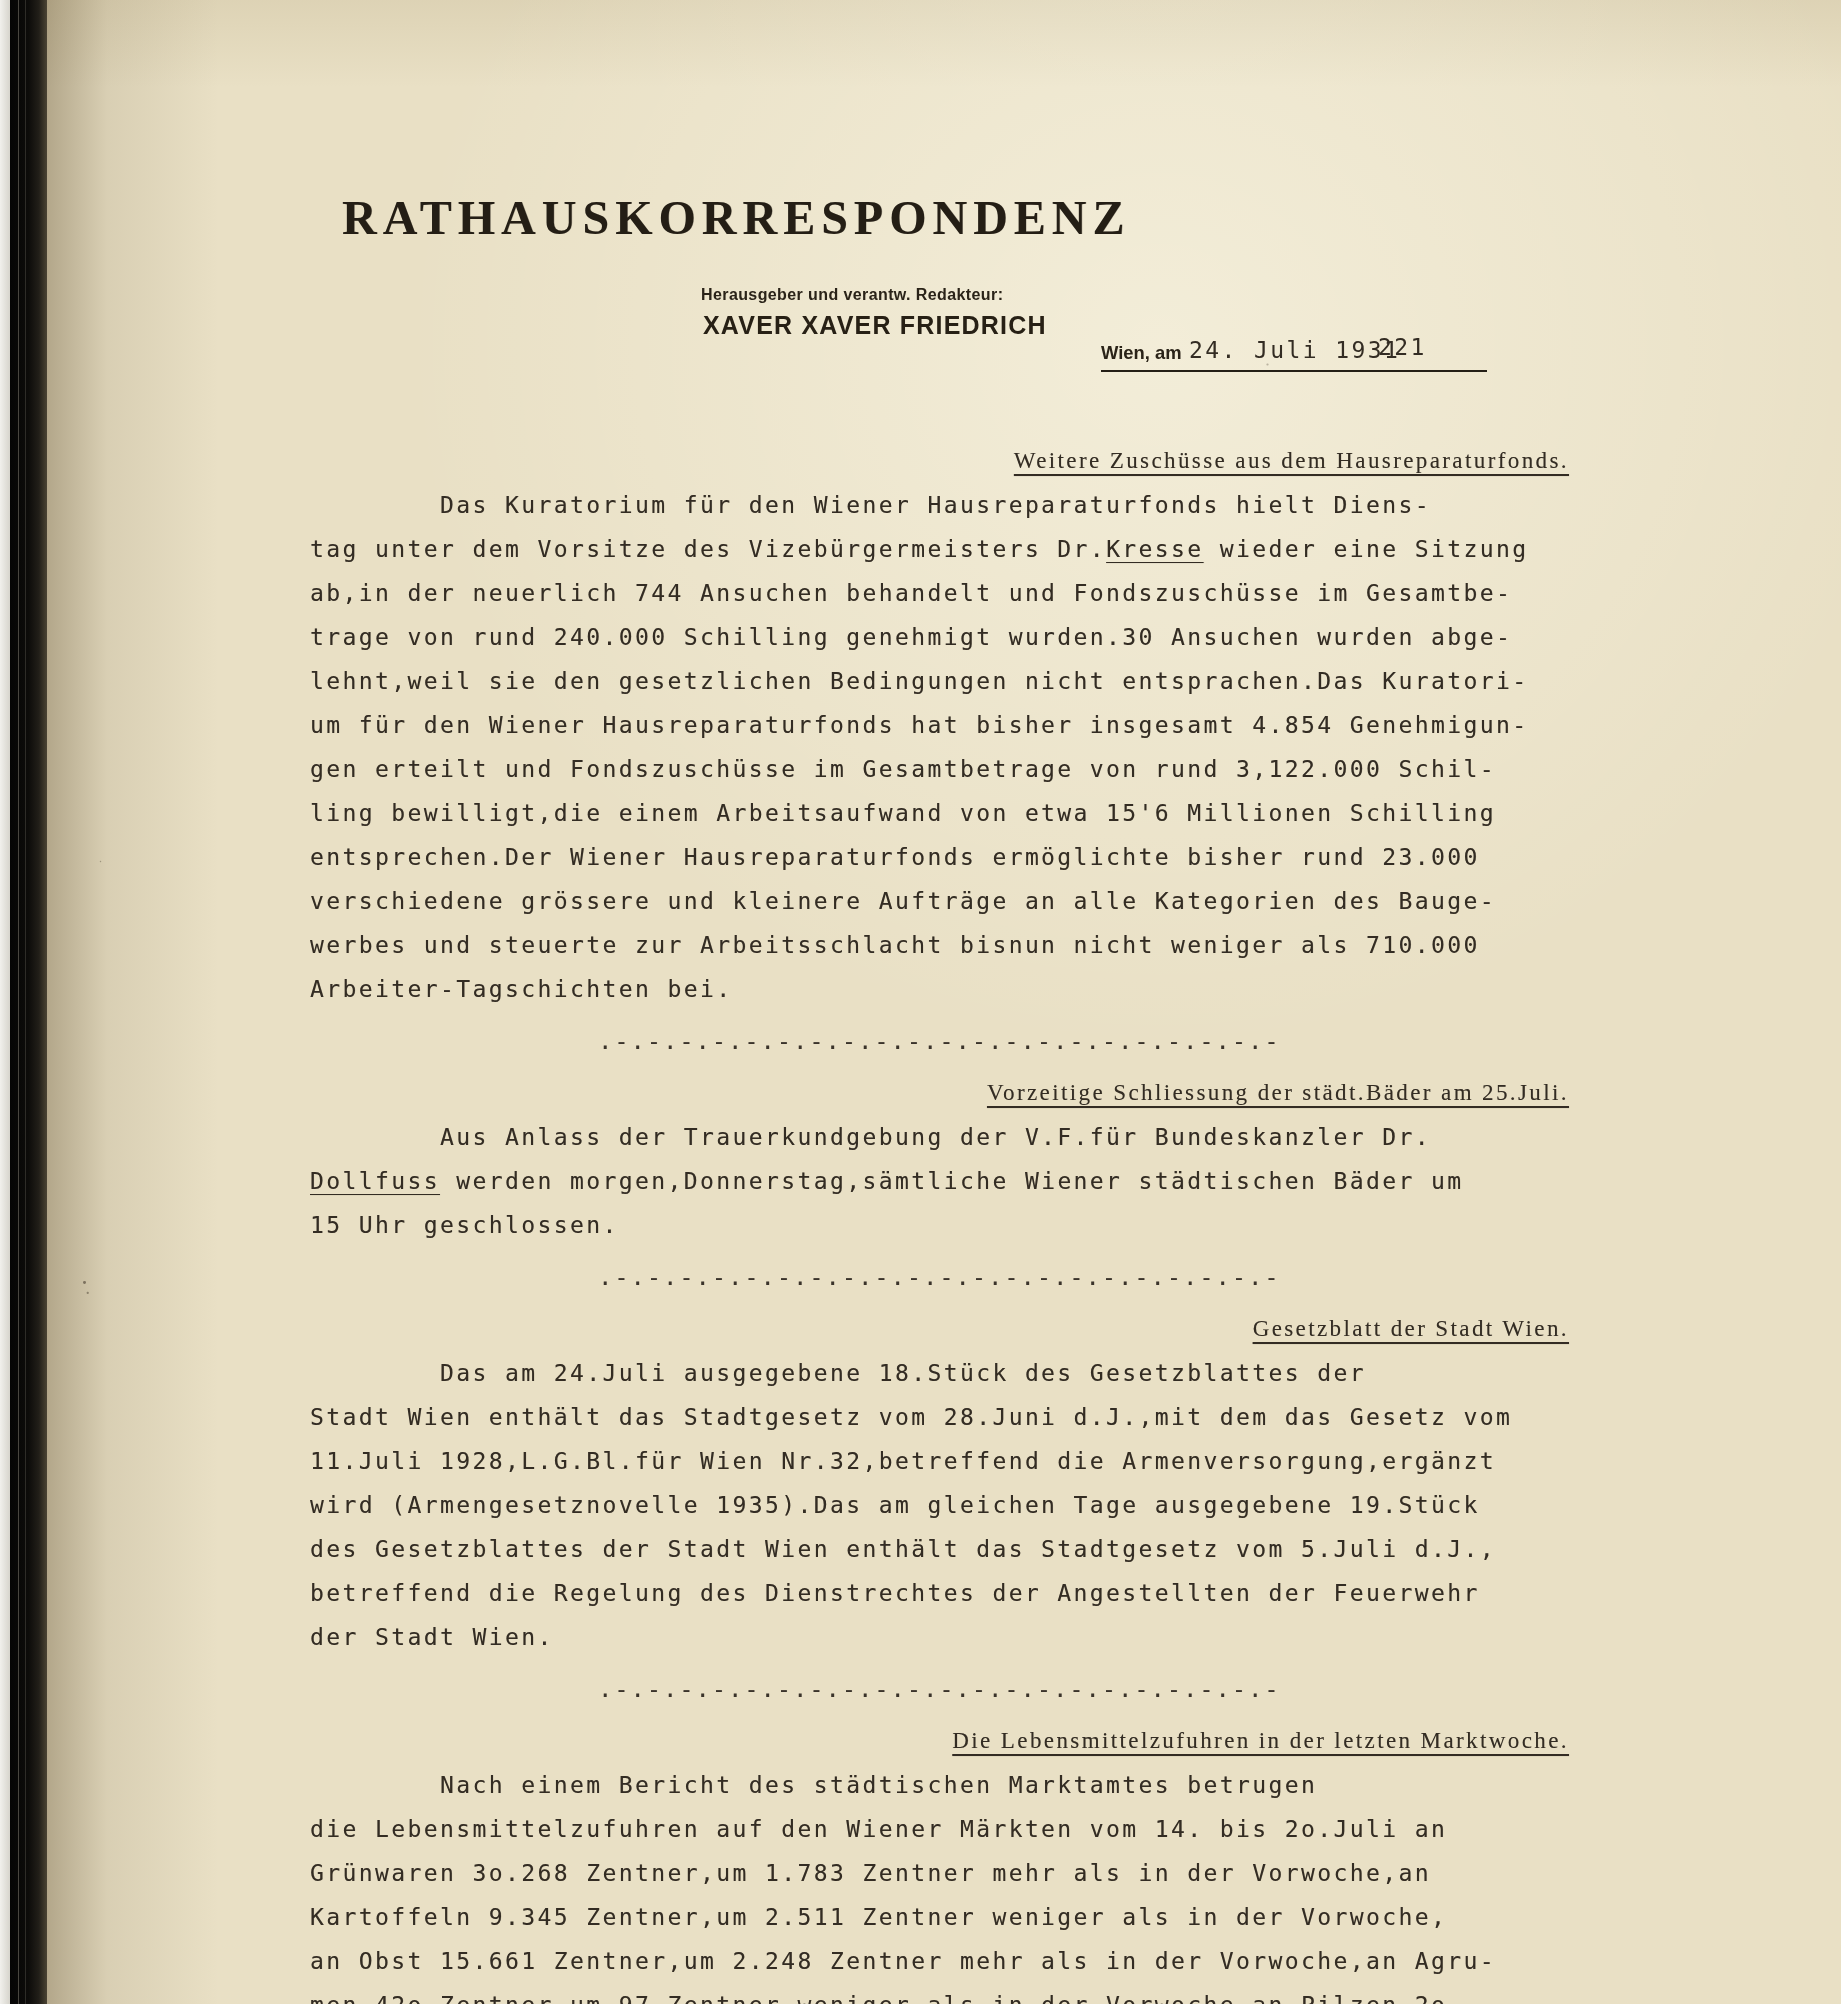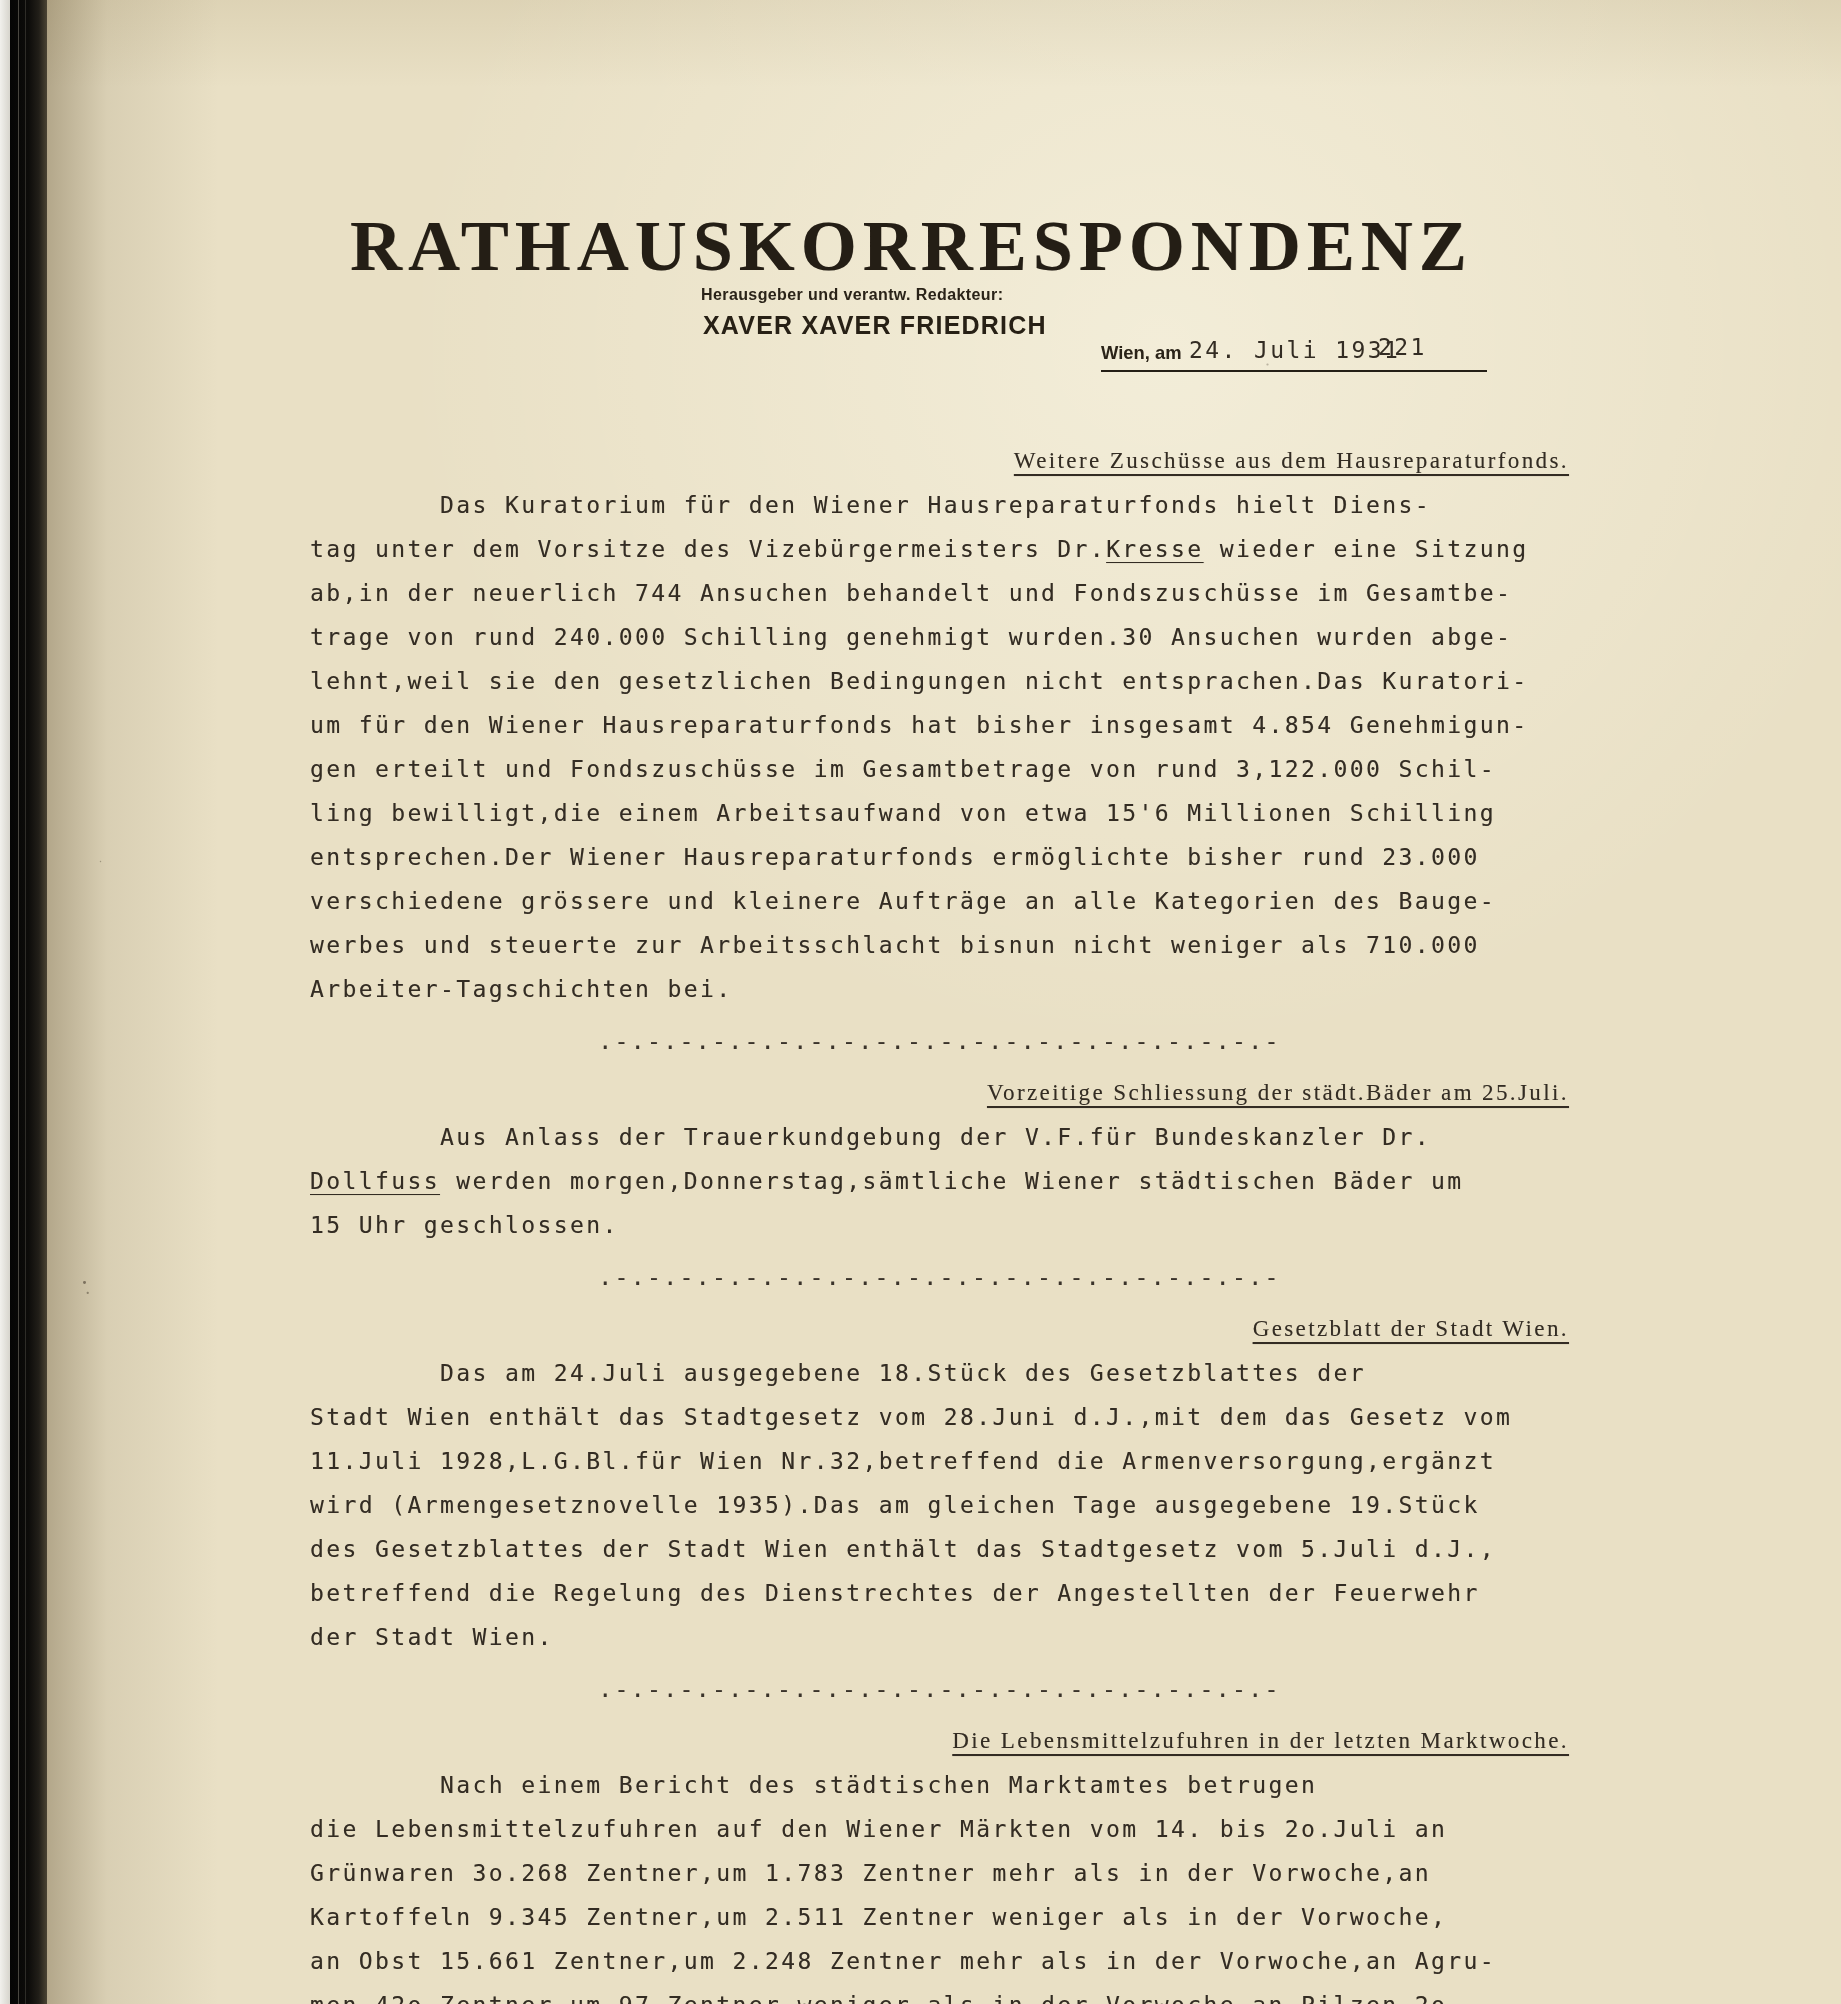--- a/index.html
+++ b/index.html
@@ -46,26 +46,25 @@
     border-radius:50%; background:rgba(60,50,38,0.55);
     box-shadow: 3.2px 10.4px 0 -0.4px rgba(60,50,38,0.45),
                 16px -421px 0 -0.8px rgba(60,50,38,0.35),
                 1183px -918px 0 -0.4px rgba(60,50,38,0.30);
   }
 
   
   .masthead { position:absolute; inset:0; color:#231d14; }
 
   .masthead-title {
-    position:absolute; left:295px; top:205px;
+    position:absolute; left:295px; top:190px;
     font-family:"Liberation Serif","DejaVu Serif",serif;
-    font-weight:700; font-size:72px; letter-spacing:6px;
+    font-weight:700; font-size:48px; letter-spacing:6px;
     white-space:nowrap; color:#241e15;
     text-shadow:0.4px 0.4px 0 rgba(36,30,21,0.35);
-    margin-left:8px;
   }
 
   .publisher-label {
     position:absolute; left:654px; top:286px;
     font-family:"Liberation Sans",sans-serif;
     font-weight:700; font-size:16px; letter-spacing:0.4px;
     color:#2a2318; white-space:nowrap;
   }
 
   .editor-name {

